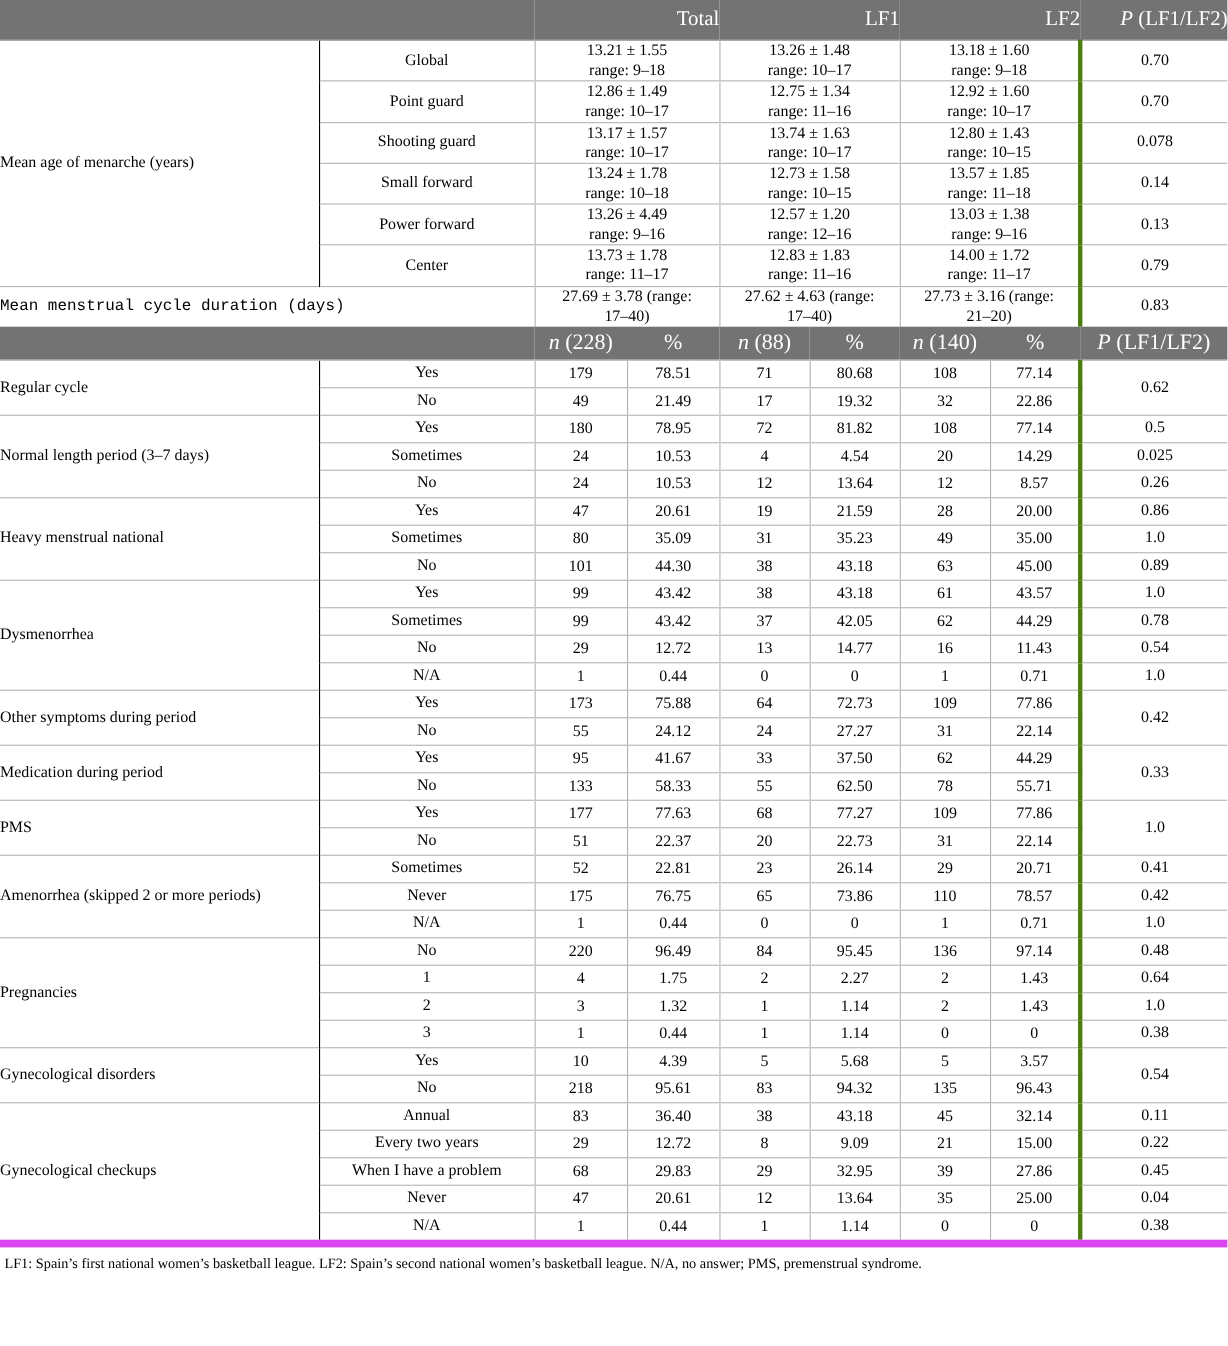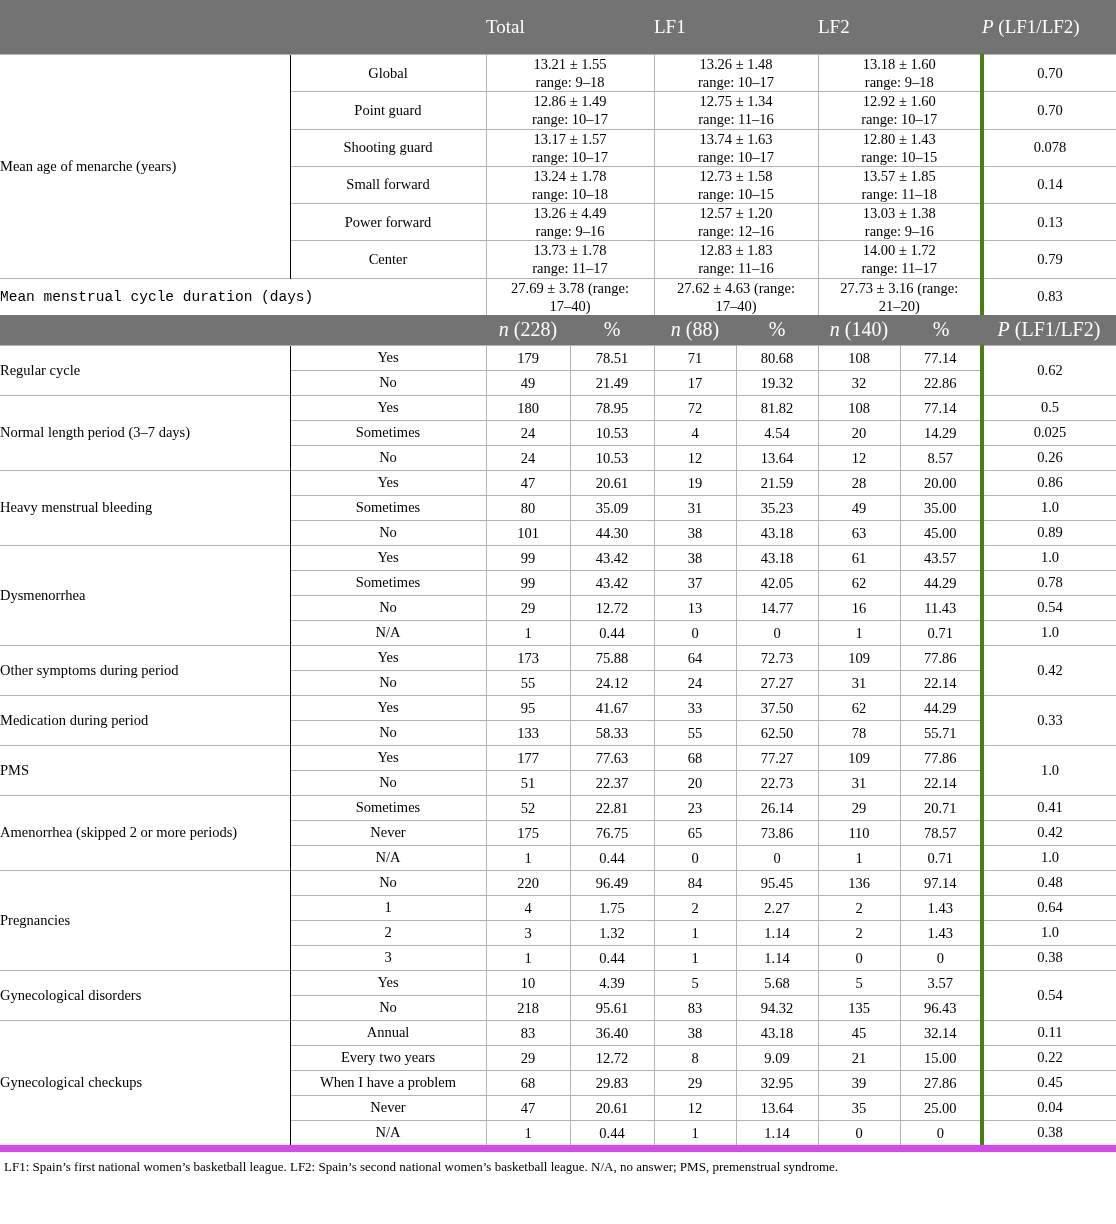--- a/index.html
+++ b/index.html
@@ -26,22 +26,22 @@
   }
   table.tbl td, table.tbl th {
     padding: 0;
     vertical-align: middle;
   }
   
   .hdr-band td {
     background: #737373;
     color: #ffffff;
     font-size: 19px;
-    text-align: left;
-    height: 54px;
+    text-align: right;
+    height: 36px;
     border: none;
     font-family: "Liberation Serif", serif;
   }
   .hdr-band td.blank {
     background: #737373;
   }
   .hdr-band2 td {
     background: #737373;
     color: #ffffff;
     font-size: 20px;
@@ -305,21 +305,21 @@
         <td class="val">24</td>
         <td class="val">10.53</td>
         <td class="val">12</td>
         <td class="val">13.64</td>
         <td class="val">12</td>
         <td class="val">8.57</td>
         <td class="pval">0.26</td>
       </tr>
 
       <tr class="rowline dataRow">
-        <td class="lbl" rowspan="3">Heavy menstrual bleeding</td>
+        <td class="lbl" rowspan="3">Heavy menstrual national</td>
         <td class="sub">Yes</td>
         <td class="val">47</td>
         <td class="val">20.61</td>
         <td class="val">19</td>
         <td class="val">21.59</td>
         <td class="val">28</td>
         <td class="val">20.00</td>
         <td class="pval">0.86</td>
       </tr>
       <tr class="rowline dataRow">

